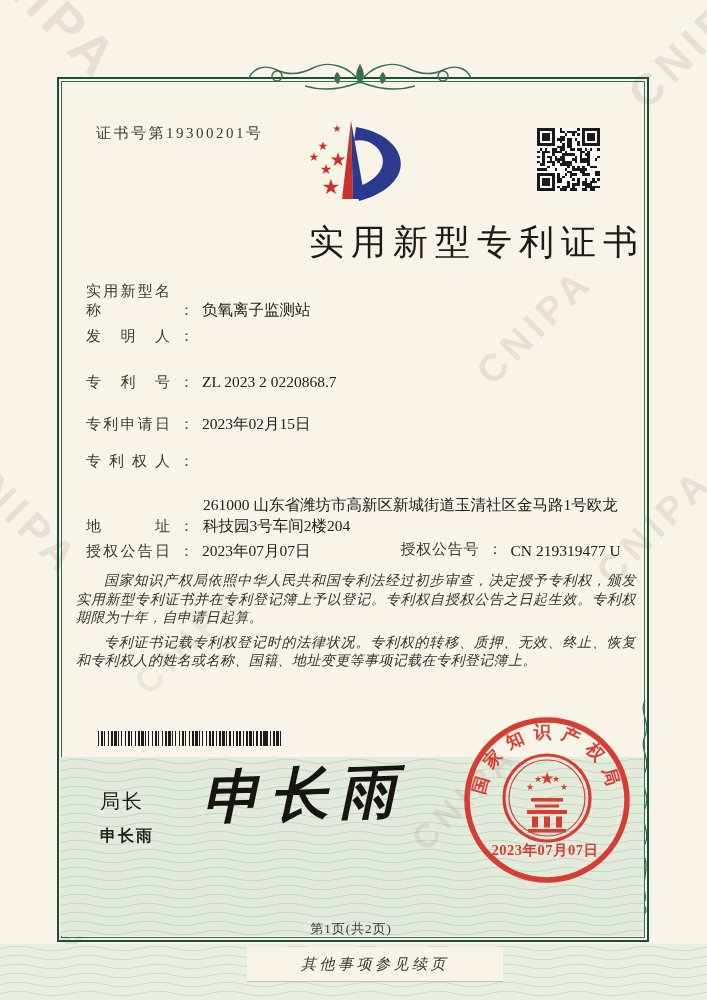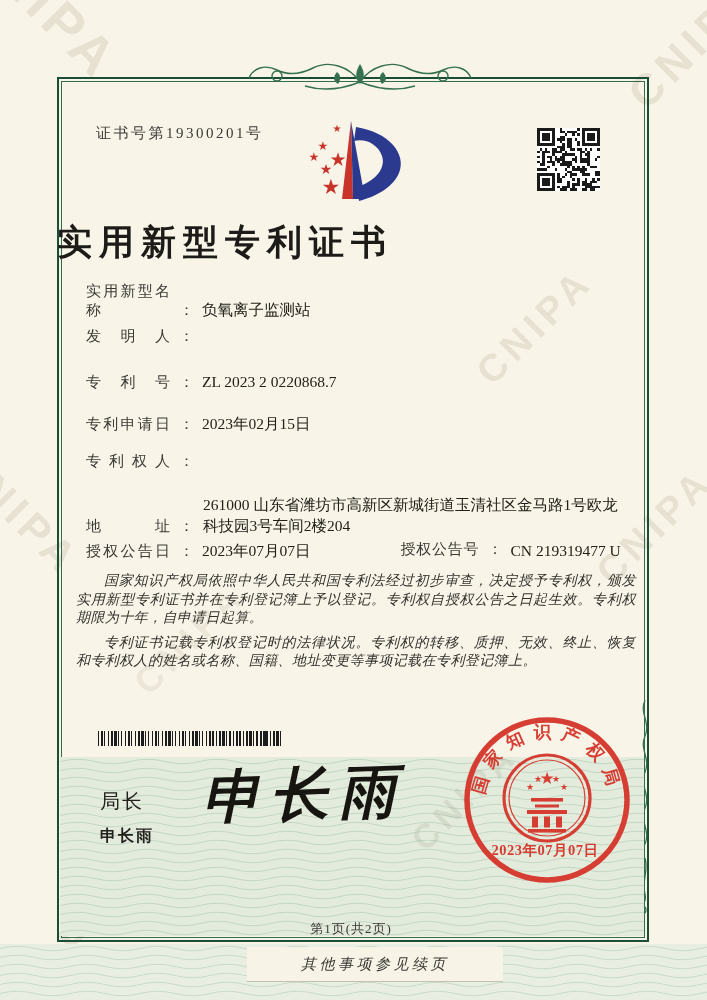--- a/index.html
+++ b/index.html
@@ -35,21 +35,21 @@
   .flourish{position:absolute;z-index:3;pointer-events:none;}
   
   .cert-no{
     position:absolute;left:96px;top:124px;
     font-size:15px;letter-spacing:2.5px;color:#3b3935;z-index:4;
   }
   .logo{position:absolute;left:293px;top:110px;width:132px;height:106px;z-index:4;}
   .qr{position:absolute;left:537px;top:128px;width:63px;height:63px;z-index:4;background:#fdfdfb;}
   .title{
     position:absolute;left:57px;top:219px;width:588px;
-    text-align:left;font-size:35px;font-weight:bold;
+    text-align:right;font-size:35px;font-weight:normal;
     letter-spacing:7px;color:#1d1b18;z-index:4;
   }
   
   .row{position:absolute;left:86px;display:flex;align-items:flex-end;font-size:15px;z-index:4;}
   .lbl{
     display:inline-block;width:84px;
     text-align:justify;text-align-last:justify;
     color:#3c3a35;flex:none;
   }
   .colon{flex:none;margin-left:9px;color:#3c3a35;}

